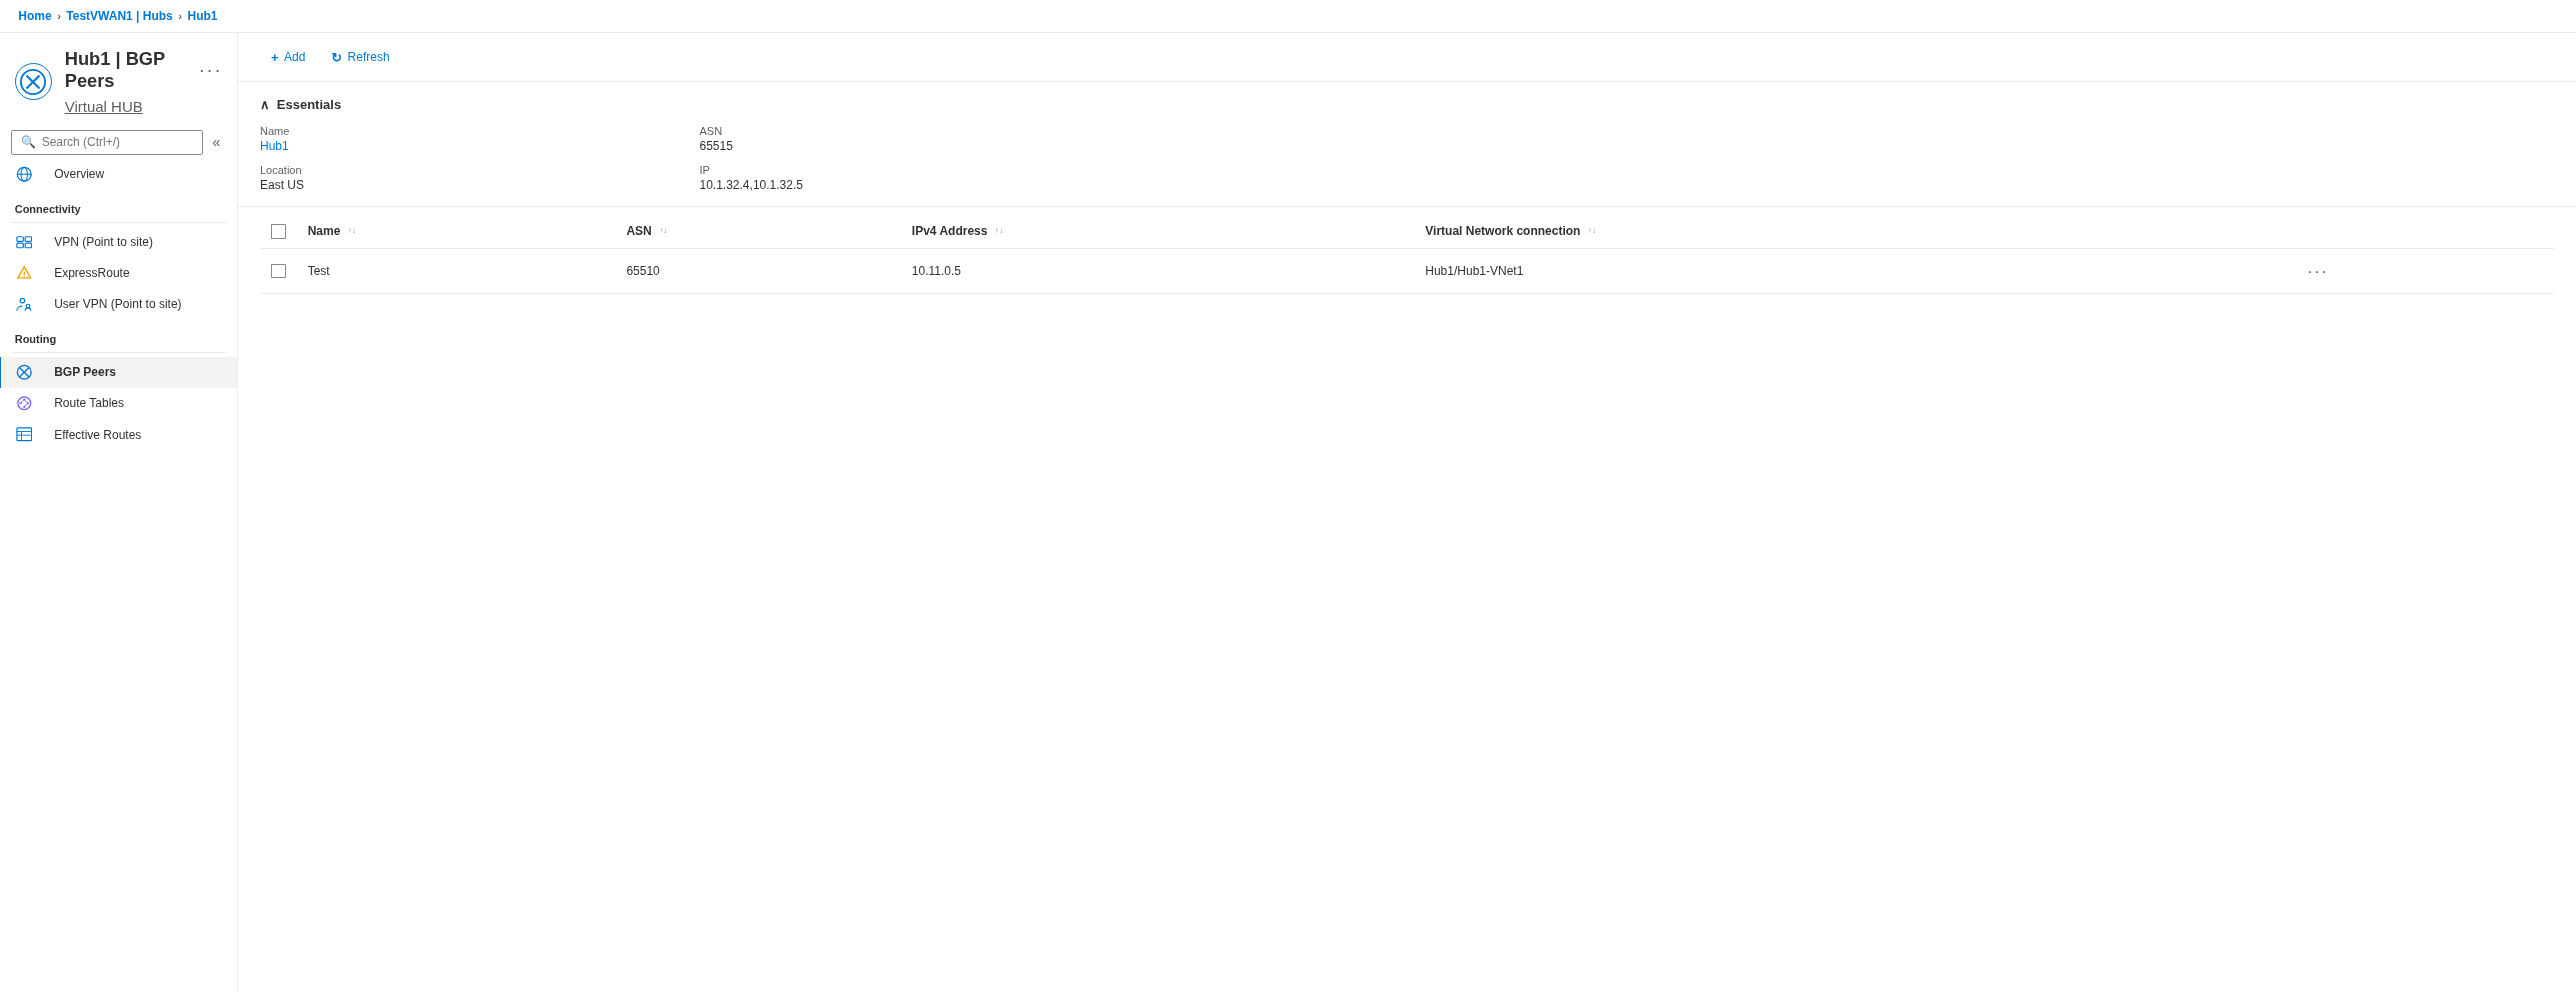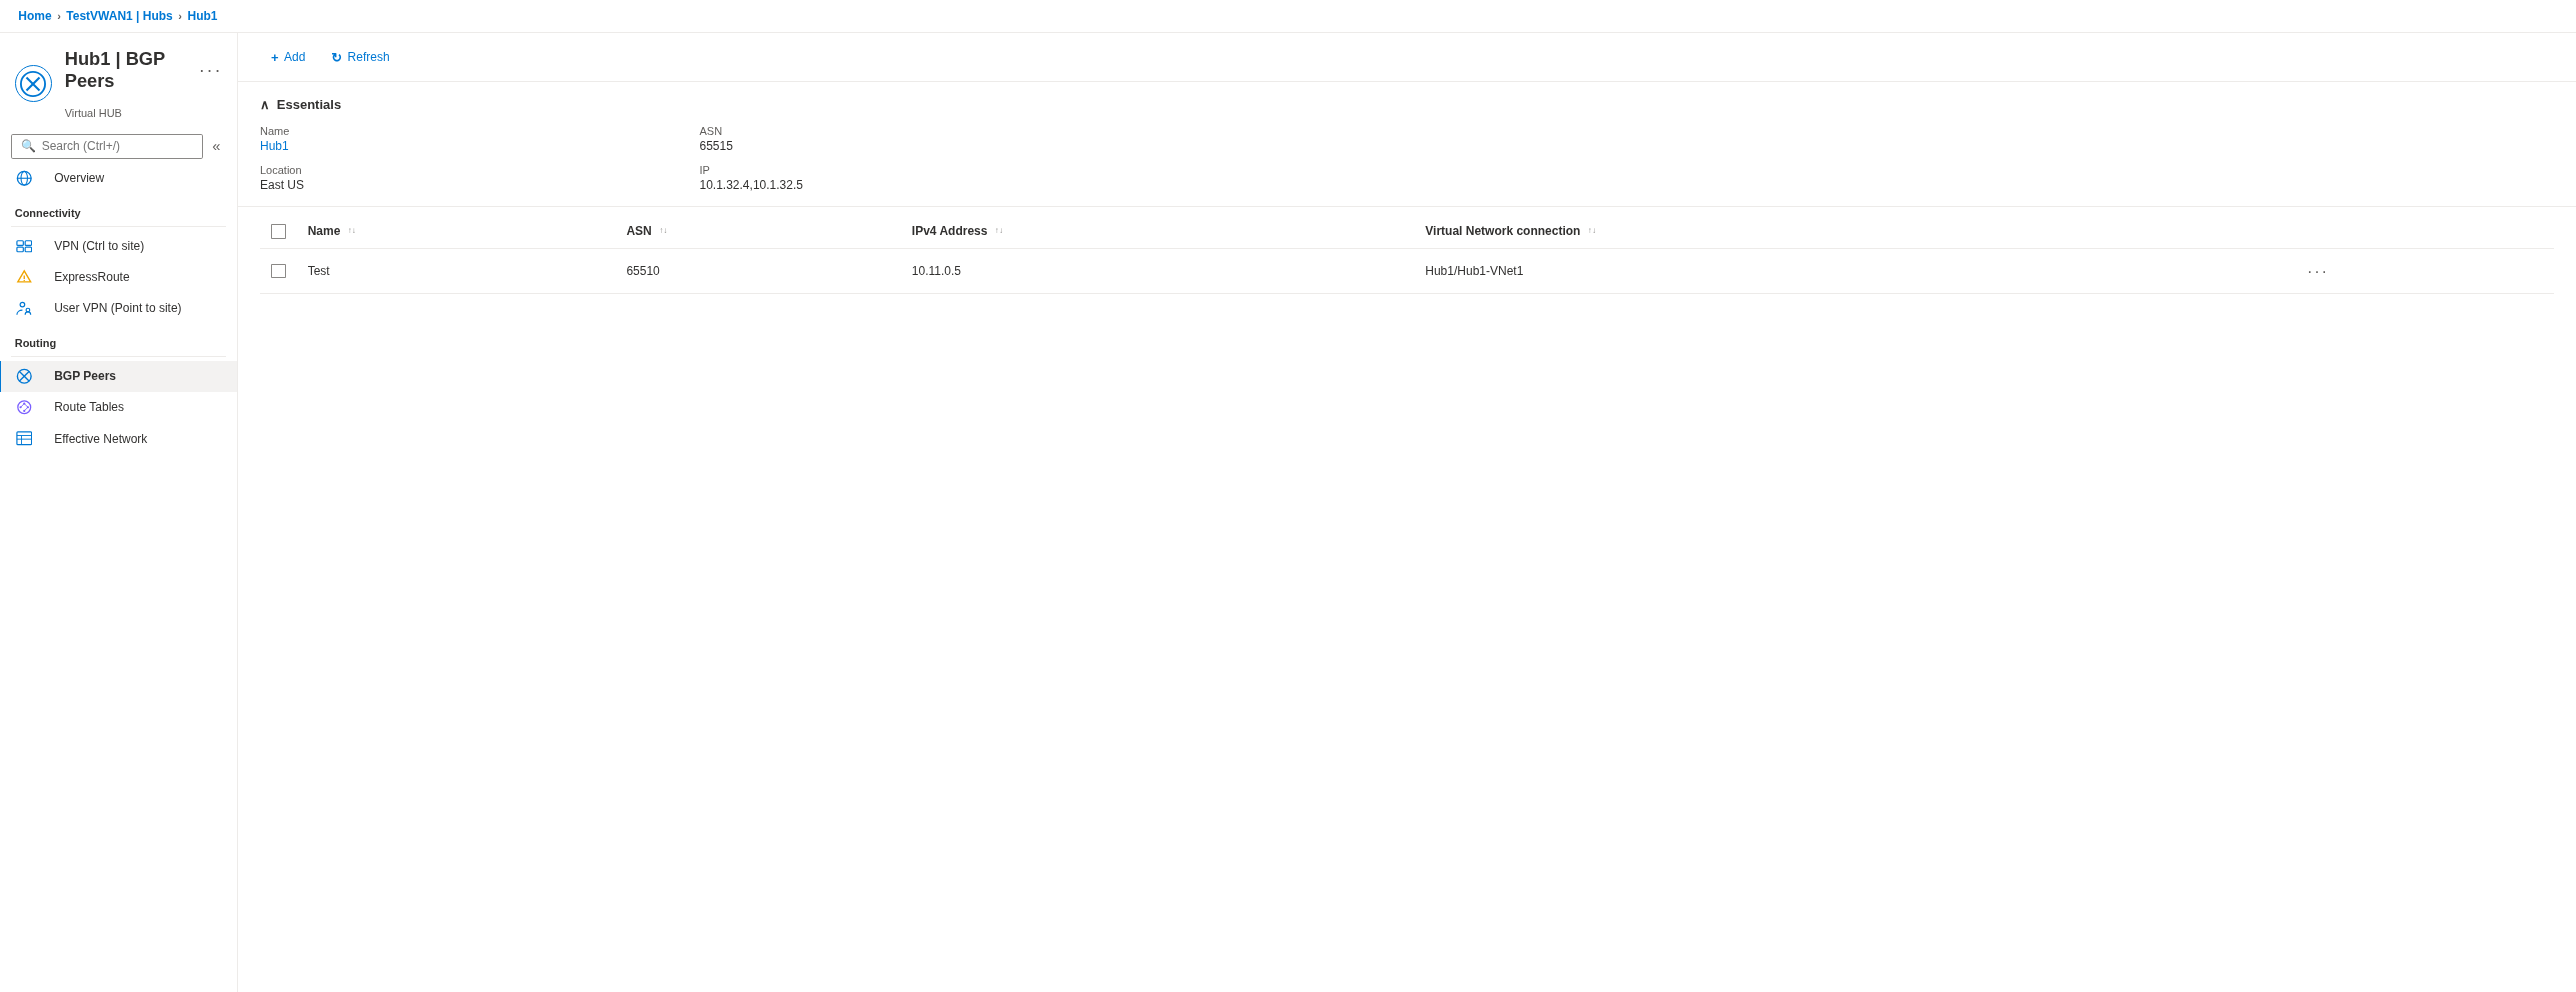--- a/index.html
+++ b/index.html
@@ -67,23 +67,24 @@
       font-size: 16.5px;
       font-weight: bold;
       flex-shrink: 0;
     }
     .page-title-group h1 {
       font-size: 18.3px;
       font-weight: 600;
       color: #323130;
     }
     .page-subtitle {
-      font-size: 11px;
+      font-size: 15px;
       color: #605e5c;
-      margin-top: 15px;
+      margin-top: 6px;
+      text-decoration: underline;
     }
     .title-row {
       display: flex;
       align-items: center;
       gap: 7.3px;
     }
     .title-more {
       color: #605e5c;
       font-size: 18.3px;
       cursor: pointer;
@@ -353,21 +354,21 @@
 
       <div class="nav-item">
         <span class="nav-item-icon">
           <svg width="16.5" height="16.5" viewBox="0 0 18 18">
               <rect x="1" y="3" width="7" height="5" rx="1" fill="none" stroke="#0078d4" stroke-width="1.3"></rect>
               <rect x="10" y="3" width="7" height="5" rx="1" fill="none" stroke="#0078d4" stroke-width="1.3"></rect>
               <rect x="1" y="10" width="7" height="5" rx="1" fill="none" stroke="#0078d4" stroke-width="1.3"></rect>
               <rect x="10" y="10" width="7" height="5" rx="1" fill="none" stroke="#0078d4" stroke-width="1.3"></rect>
             </svg>
         </span>
-        <span>VPN (Ctrl to site)</span>
+        <span>VPN (Point to site)</span>
       </div>
 
       <div class="nav-item">
         <span class="nav-item-icon">
           <svg width="16.5" height="16.5" viewBox="0 0 18 18">
               <polygon points="9,2 16,14 2,14" fill="none" stroke="#f0a500" stroke-width="1.5"></polygon>
               <line x1="9" y1="7" x2="9" y2="11" stroke="#f0a500" stroke-width="1.5"></line>
               <circle cx="9" cy="12.5" r="0.8" fill="#f0a500"></circle>
             </svg>
         </span>
@@ -418,21 +419,21 @@
 
       <div class="nav-item">
         <span class="nav-item-icon">
           <svg width="16.5" height="16.5" viewBox="0 0 18 18">
               <rect x="1" y="2" width="16" height="14" rx="1" fill="none" stroke="#0078d4" stroke-width="1.3"></rect>
               <line x1="1" y1="6" x2="17" y2="6" stroke="#0078d4" stroke-width="1"></line>
               <line x1="1" y1="10" x2="17" y2="10" stroke="#0078d4" stroke-width="1"></line>
               <line x1="6" y1="6" x2="6" y2="16" stroke="#0078d4" stroke-width="1"></line>
             </svg>
         </span>
-        <span>Effective Network</span>
+        <span>Effective Routes</span>
       </div>
     </div>
 
     <div class="content">
 
       <div class="toolbar">
         <button class="toolbar-btn">
           <span class="btn-icon">+</span>
           <span>Add</span>
         </button>

